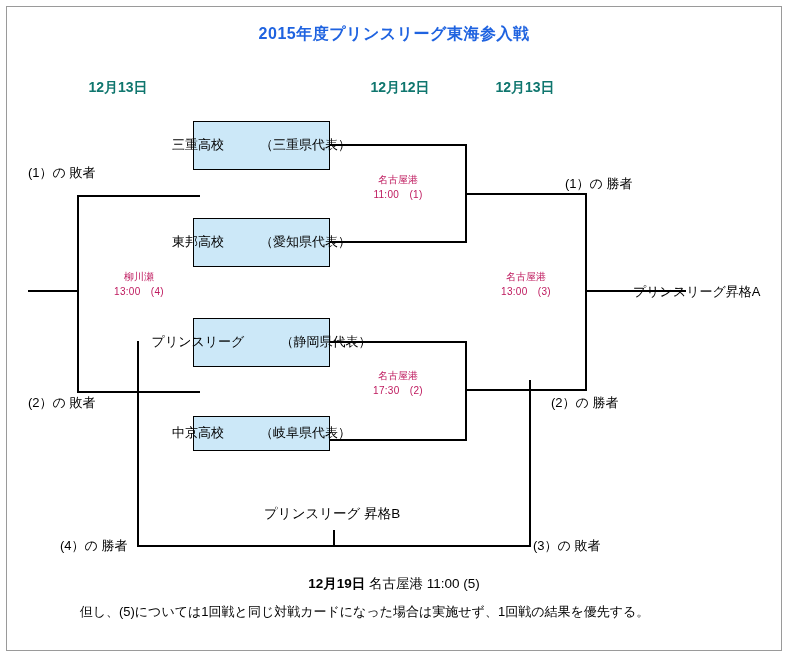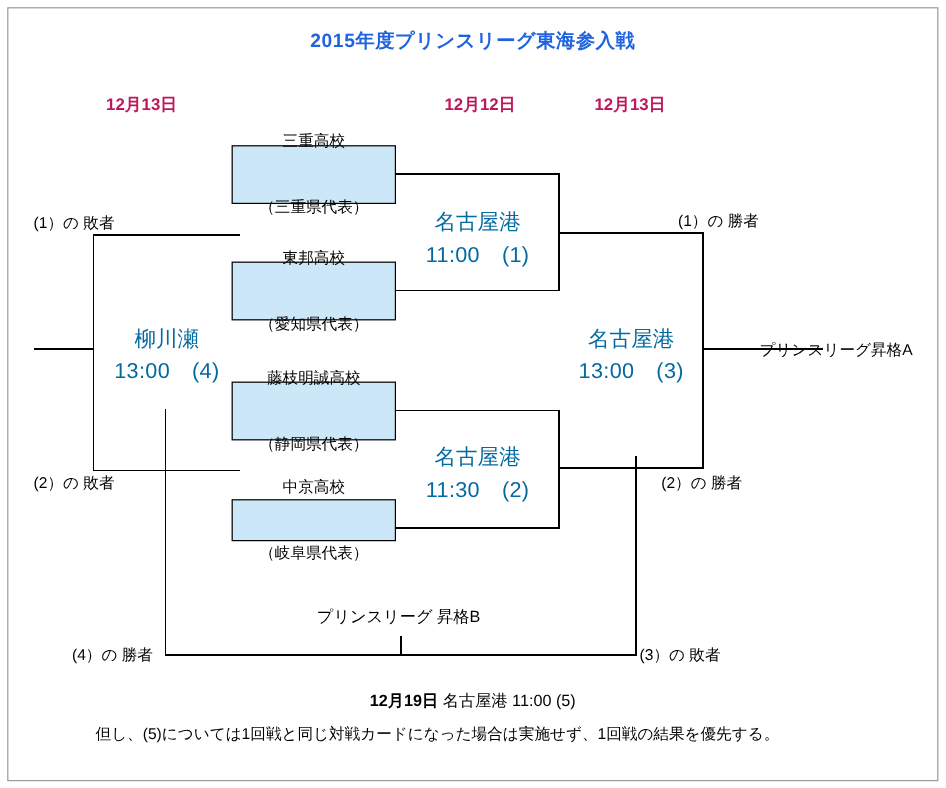--- a/index.html
+++ b/index.html
@@ -37,57 +37,57 @@
     color: #1f63e0;
     font-size: 16px;
     font-weight: bold;
     letter-spacing: 0.5px;
   }
   .dates {
     position: absolute;
     top: 79px;
     font-size: 14px;
     font-weight: bold;
-    color: #be185d;
+    color: #0f766e;
     text-align: center;
   }
   #date-left  { left: 58px;  width: 120px; }
   #date-mid   { left: 340px; width: 120px; }
   #date-right { left: 470px; width: 110px; }
 
   .svg-layer {
     position: absolute;
     left: 0; top: 0;
     width: 788px; height: 657px;
   }
   .ln { stroke: #000000; stroke-width: 1.4; fill: none; shape-rendering: crispEdges; }
 
   .team-box {
     position: absolute;
     background: #cce8f8;
     border: 1.4px solid #000000;
     box-sizing: border-box;
     display: flex;
-    flex-direction: column;
+    flex-direction: row;
     align-items: center;
     justify-content: center;
     font-size: 13px;
     line-height: 1.45;
     color: #000;
     gap: 36px;
   }
   .team-box .nm { white-space: nowrap; }
   .team-box .pr { white-space: nowrap; text-align: center; }
 
   .match {
     position: absolute;
     text-align: center;
-    font-size: 18px;
+    font-size: 10px;
     line-height: 1.5;
-    color: #0369a1;
+    color: #be185d;
     white-space: nowrap;
   }
   .match .venue { }
   .match .time { letter-spacing: 0.3px; }
 
   .note {
     position: absolute;
     font-size: 13px;
     color: #000;
     white-space: nowrap;
@@ -155,50 +155,50 @@
     <span class="nm">三重高校</span>
     <span class="pr">（三重県代表）</span>
   </div>
 
   <div class="team-box" style="left:193px; top:218px; width:137px; height:49px;">
     <span class="nm">東邦高校</span>
     <span class="pr">（愛知県代表）</span>
   </div>
 
   <div class="team-box" style="left:193px; top:318px; width:137px; height:49px;">
-    <span class="nm">藤枝明誠高校</span>
+    <span class="nm">プリンスリーグ</span>
     <span class="pr">（静岡県代表）</span>
   </div>
 
   <div class="team-box" style="left:193px; top:416px; width:137px; height:35px;">
     <span class="nm">中京高校</span>
     <span class="pr">（岐阜県代表）</span>
   </div>
 
   <div class="match" style="left:330px; top:172px; width:136px;">
     <div class="venue">名古屋港</div>
     <div class="time">11:00　(1)</div>
   </div>
 
   <div class="match" style="left:330px; top:368px; width:136px;">
     <div class="venue">名古屋港</div>
-    <div class="time">11:30　(2)</div>
+    <div class="time">17:30　(2)</div>
   </div>
 
   <div class="match" style="left:466px; top:269px; width:120px;">
     <div class="venue">名古屋港</div>
     <div class="time">13:00　(3)</div>
   </div>
 
   <div class="match" style="left:78px; top:269px; width:122px;">
     <div class="venue">柳川瀬</div>
     <div class="time">13:00　(4)</div>
   </div>
 
-  <div class="note" style="left:28px; top:177px;">(1）の 敗者</div>
+  <div class="note" style="left:28px; top:164px;">(1）の 敗者</div>
   <div class="note" style="left:28px; top:394px;">(2）の 敗者</div>
 
   <div class="note" style="left:565px; top:175px;">(1）の 勝者</div>
   <div class="note" style="left:551px; top:394px;">(2）の 勝者</div>
 
   <div class="promo-label" style="left:633px; top:283px;">プリンスリーグ昇格A</div>
 
   <div class="promo-label" style="left:264px; top:505px; font-size:13.5px;">プリンスリーグ 昇格B</div>
 
   <div class="note" style="left:60px; top:537px;">(4）の 勝者</div>

